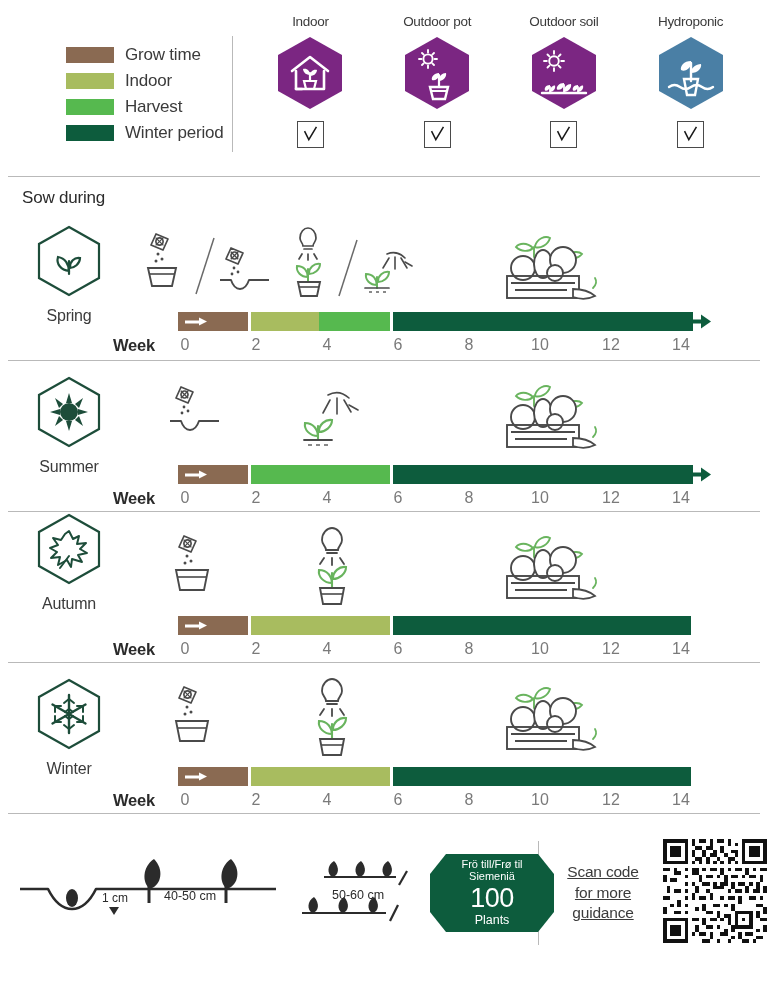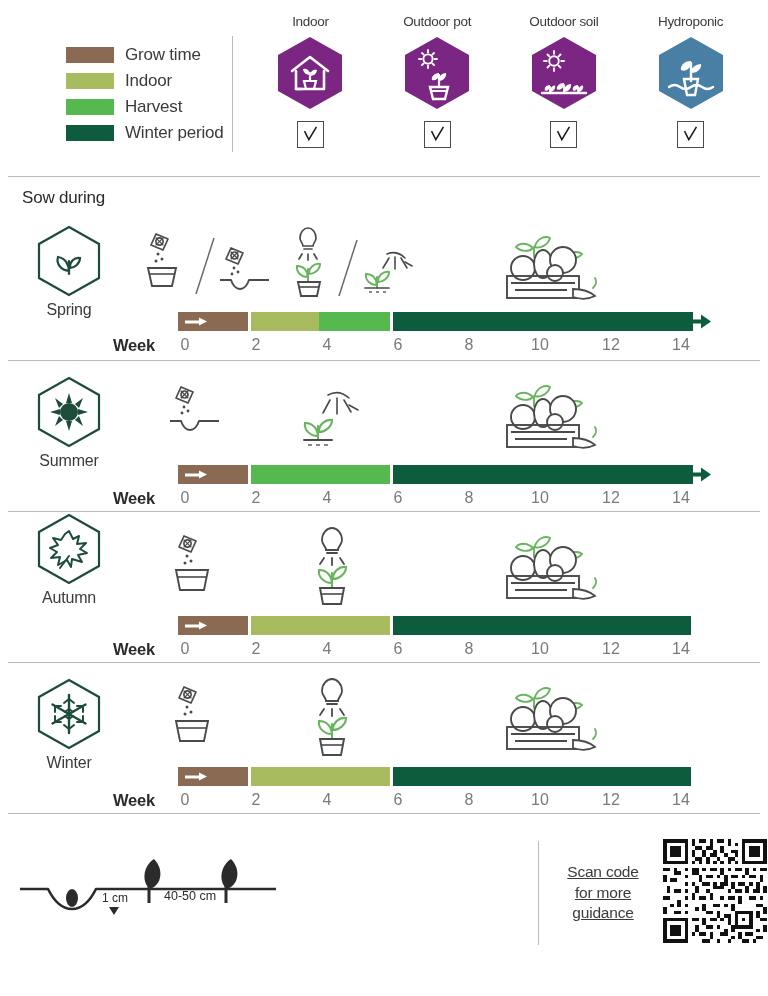--- a/index.html
+++ b/index.html
@@ -102,21 +102,21 @@
     left: 30px; top: 13px;
     width: 78px;
     display: flex;
     flex-direction: column;
     align-items: center;
   }
   .season-badge .hexbox { width: 70px; height: 74px; }
   .season-name {
     font-size: 16px;
     color: #3b3b3b;
-    margin-top: 3px;
+    margin-top: 9px;
     letter-spacing: -0.2px;
   }
 
   
   .timeline {
     position: absolute;
     left: 0; right: 0; top: 0; bottom: 0;
   }
   .bar-track {
     position: absolute;
@@ -926,21 +926,54 @@
         <line x1="212" y1="42" x2="212" y2="60" stroke="#2b2b2b" stroke-width="3"></line>
         <text x="150" y="57" font-family="'Liberation Sans',sans-serif" font-size="12.5" fill="#2b2b2b">40-50 cm</text>
 
         <g fill="#2b2b2b">
           <path d="M136,46 C128,40 128,24 140,16 C150,26 148,42 136,46 Z"></path>
           <path d="M213,46 C205,40 205,24 217,16 C227,26 225,42 213,46 Z"></path>
         </g>
       </svg>
     </div>
 
-
+    <div class="spacing-diagram" style="margin-left:10px">
+      <svg width="130" height="96" viewBox="0 0 130 96">
+
+        <line x1="30" y1="34" x2="102" y2="34" stroke="#2b2b2b" stroke-width="2.2"></line>
+        <line x1="105" y1="42" x2="113" y2="28" stroke="#2b2b2b" stroke-width="2.2"></line>
+        <g fill="#2b2b2b">
+          <path d="M38,34 C33,31 33,22 40,18 C46,24 45,33 38,34 Z"></path>
+          <path d="M65,34 C60,31 60,22 67,18 C73,24 72,33 65,34 Z"></path>
+          <path d="M92,34 C87,31 87,22 94,18 C100,24 99,33 92,34 Z"></path>
+        </g>
+
+        <text x="38" y="56" font-family="'Liberation Sans',sans-serif" font-size="12.5" fill="#2b2b2b">50-60 cm</text>
+
+        <line x1="8" y1="70" x2="92" y2="70" stroke="#2b2b2b" stroke-width="2.2"></line>
+        <line x1="96" y1="78" x2="104" y2="62" stroke="#2b2b2b" stroke-width="2.2"></line>
+        <g fill="#2b2b2b">
+          <path d="M18,70 C13,67 13,58 20,54 C26,60 25,69 18,70 Z"></path>
+          <path d="M48,70 C43,67 43,58 50,54 C56,60 55,69 48,70 Z"></path>
+          <path d="M78,70 C73,67 73,58 80,54 C86,60 85,69 78,70 Z"></path>
+        </g>
+      </svg>
+    </div>
+
+    <div class="count-badge">
+      <svg class="shape" viewBox="0 0 124 78" width="124" height="78" preserveAspectRatio="none">
+        <polygon points="16,0 108,0 124,20 124,58 108,78 16,78 0,58 0,20" fill="#0d5c3d"></polygon>
+      </svg>
+      <div class="txt">
+        <div class="badge-l1">Frö till/Frø til</div>
+        <div class="badge-l2">Siemeniä</div>
+        <div class="badge-num">100</div>
+        <div class="badge-l4">Plants</div>
+      </div>
+    </div>
   </div>
 
   <div style="width:1px;height:104px;background:#b9b9b9;flex:none"></div>
 
   <div class="footer-right">
     <div class="scan-text">Scan code for more guidance</div>
     <div class="qr">
       <svg width="104" height="104" viewBox="0 0 29 29" shape-rendering="crispEdges">
         <rect width="29" height="29" fill="#ffffff"></rect>
         <g fill="#111111">

